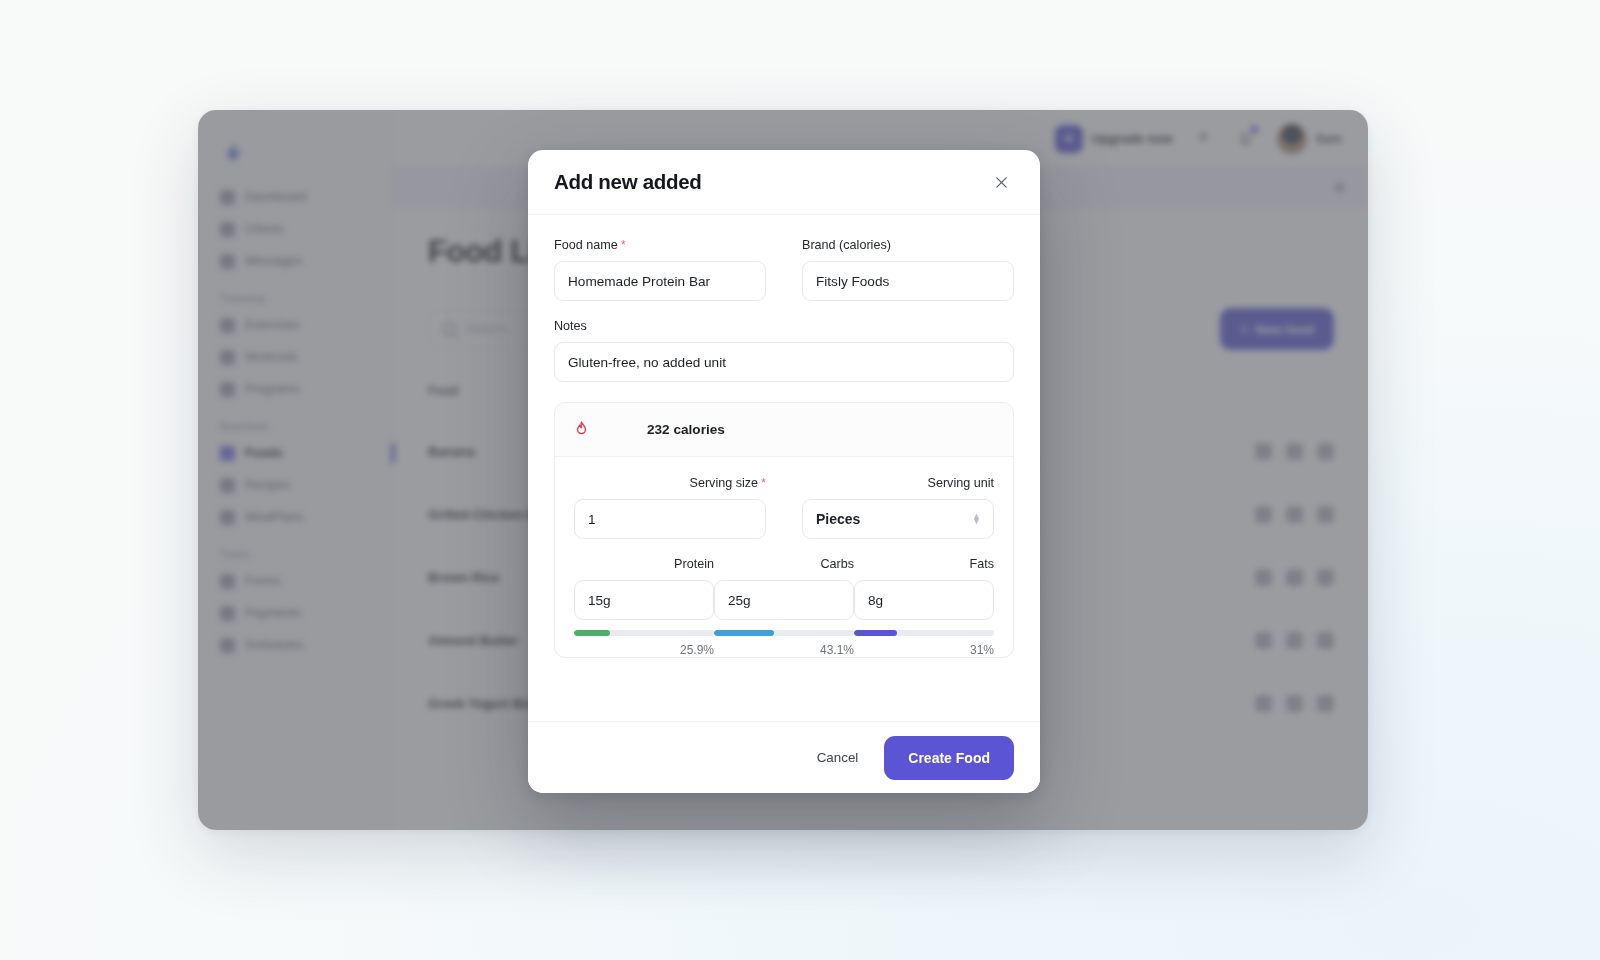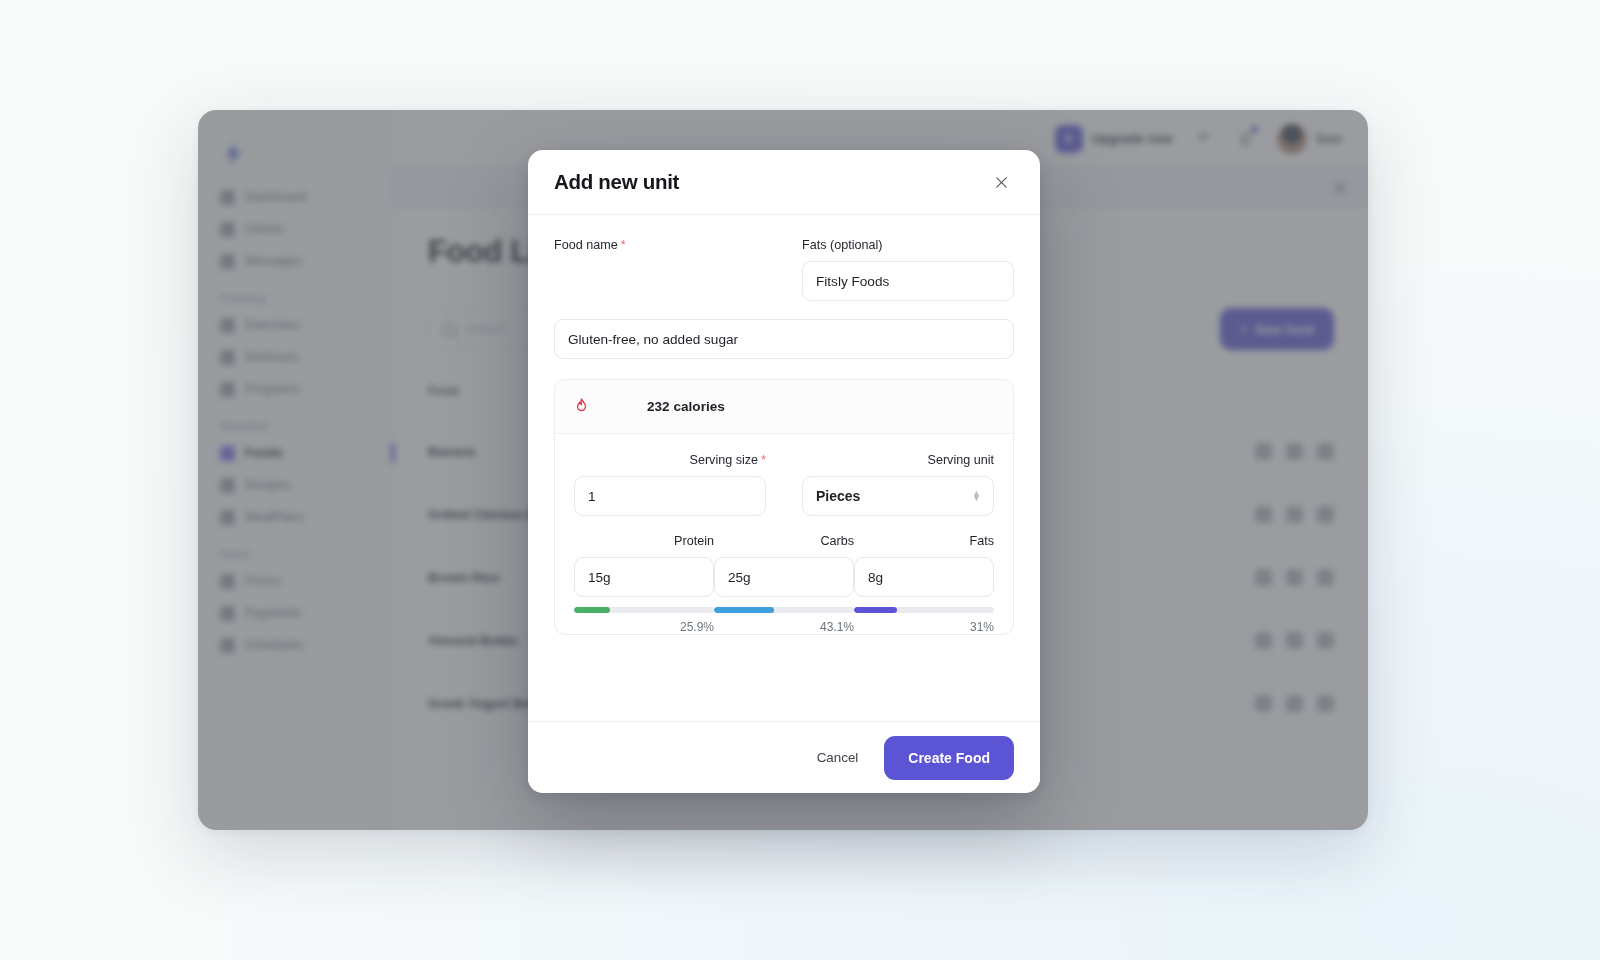--- a/index.html
+++ b/index.html
@@ -610,44 +610,46 @@
         </table>
       </div>
     </section>
   </div>
   <div id="app-scrim"></div>
 </div>
 
 <div id="modal">
 
   <div class="modal-head">
-    <span class="modal-title">Add new unit</span>
+    <span class="modal-title">Add new added</span>
     <button class="modal-close">
       <svg viewBox="0 0 14 14" width="13" height="13">
           <path d="M2 2 L12 12 M12 2 L2 12" stroke="#5b6168" stroke-width="1.4" fill="none" stroke-linecap="round"></path>
         </svg>
     </button>
   </div>
 
   <div class="modal-body">
 
     <div class="grid2 row-gap">
       <div>
         <label class="fld-label">
           <span>Food name</span><span class="req">*</span>
         </label>
+        <div class="inp">Homemade Protein Bar</div>
       </div>
       <div>
-        <label class="fld-label">Fats (optional)</label>
+        <label class="fld-label">Brand (calories)</label>
         <div class="inp">Fitsly Foods</div>
       </div>
     </div>
 
     <div>
-      <div class="inp">Gluten-free, no added sugar</div>
+      <label class="fld-label">Notes</label>
+      <div class="inp">Gluten-free, no added unit</div>
     </div>
 
     <div class="nutri-card">
       <div class="nutri-head">
         <svg width="15" height="17" viewBox="0 0 15 17">
           <path d="M7.5 1 C8.6 4 11.5 5.1 11.5 8.6 a4 4 0 0 1 -8 0 C3.5 6.6 5 5.6 5.6 4.2 c.3 1.3 1 1.9 1.9 2.4 C7.1 4.6 6.6 2.8 7.5 1 z" fill="none" stroke="#e0384e" stroke-width="1.35" stroke-linejoin="round"></path>
         </svg>
         <span class="cal-text">232 calories</span>
       </div>
 

